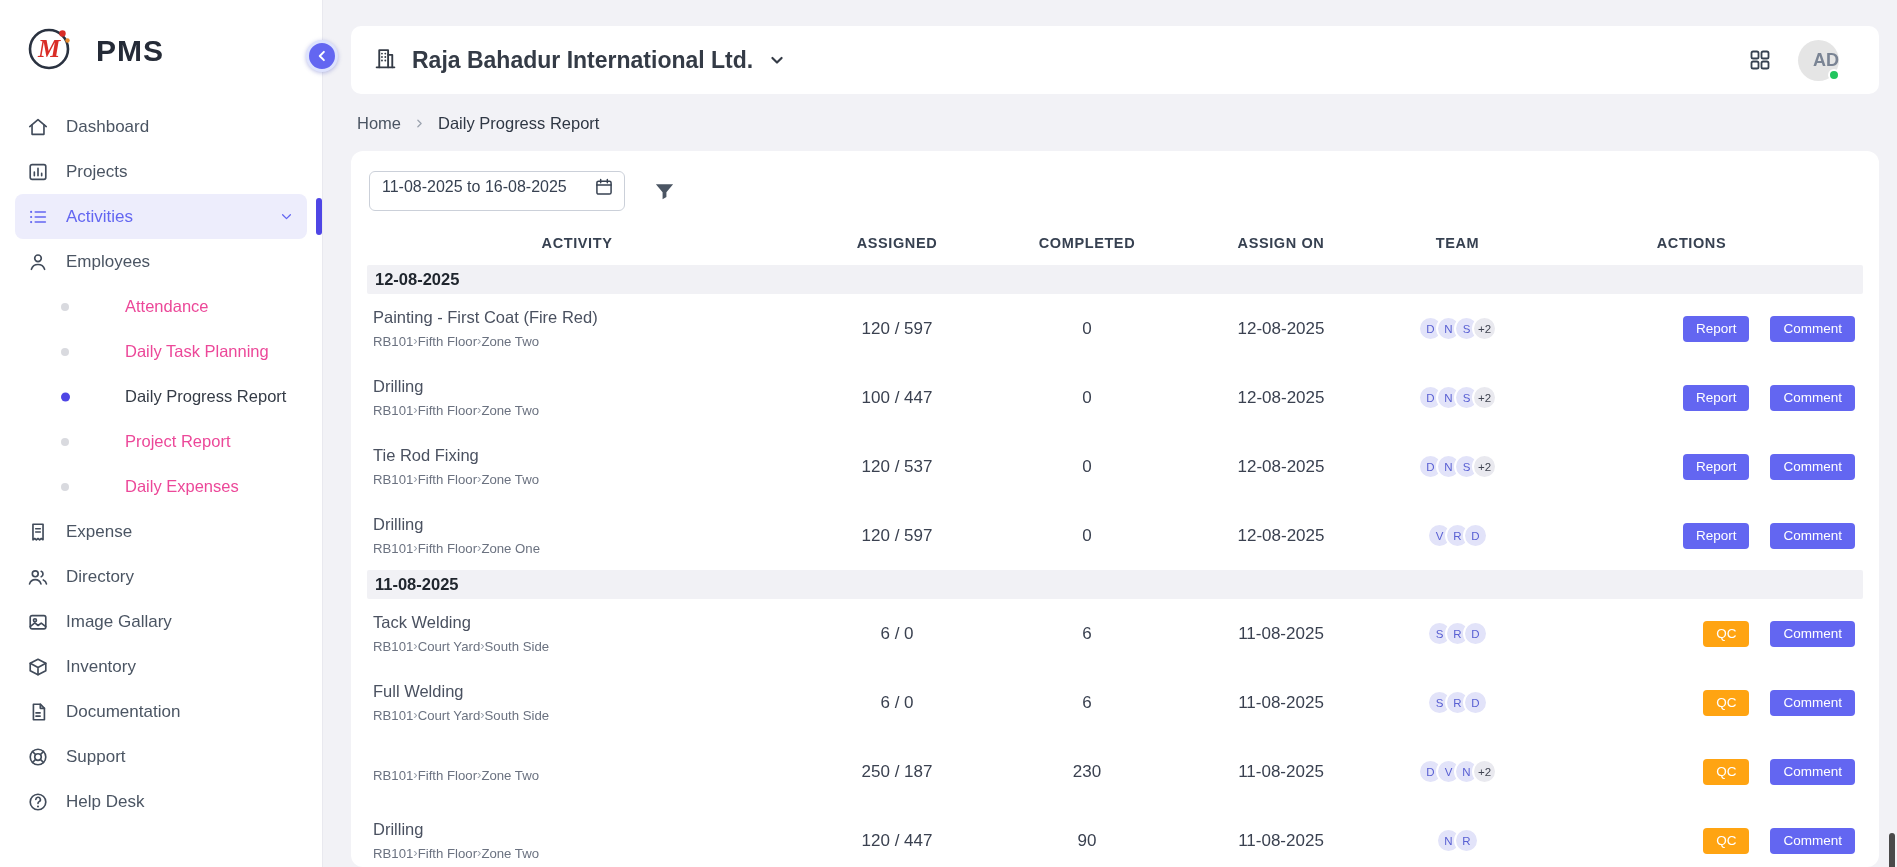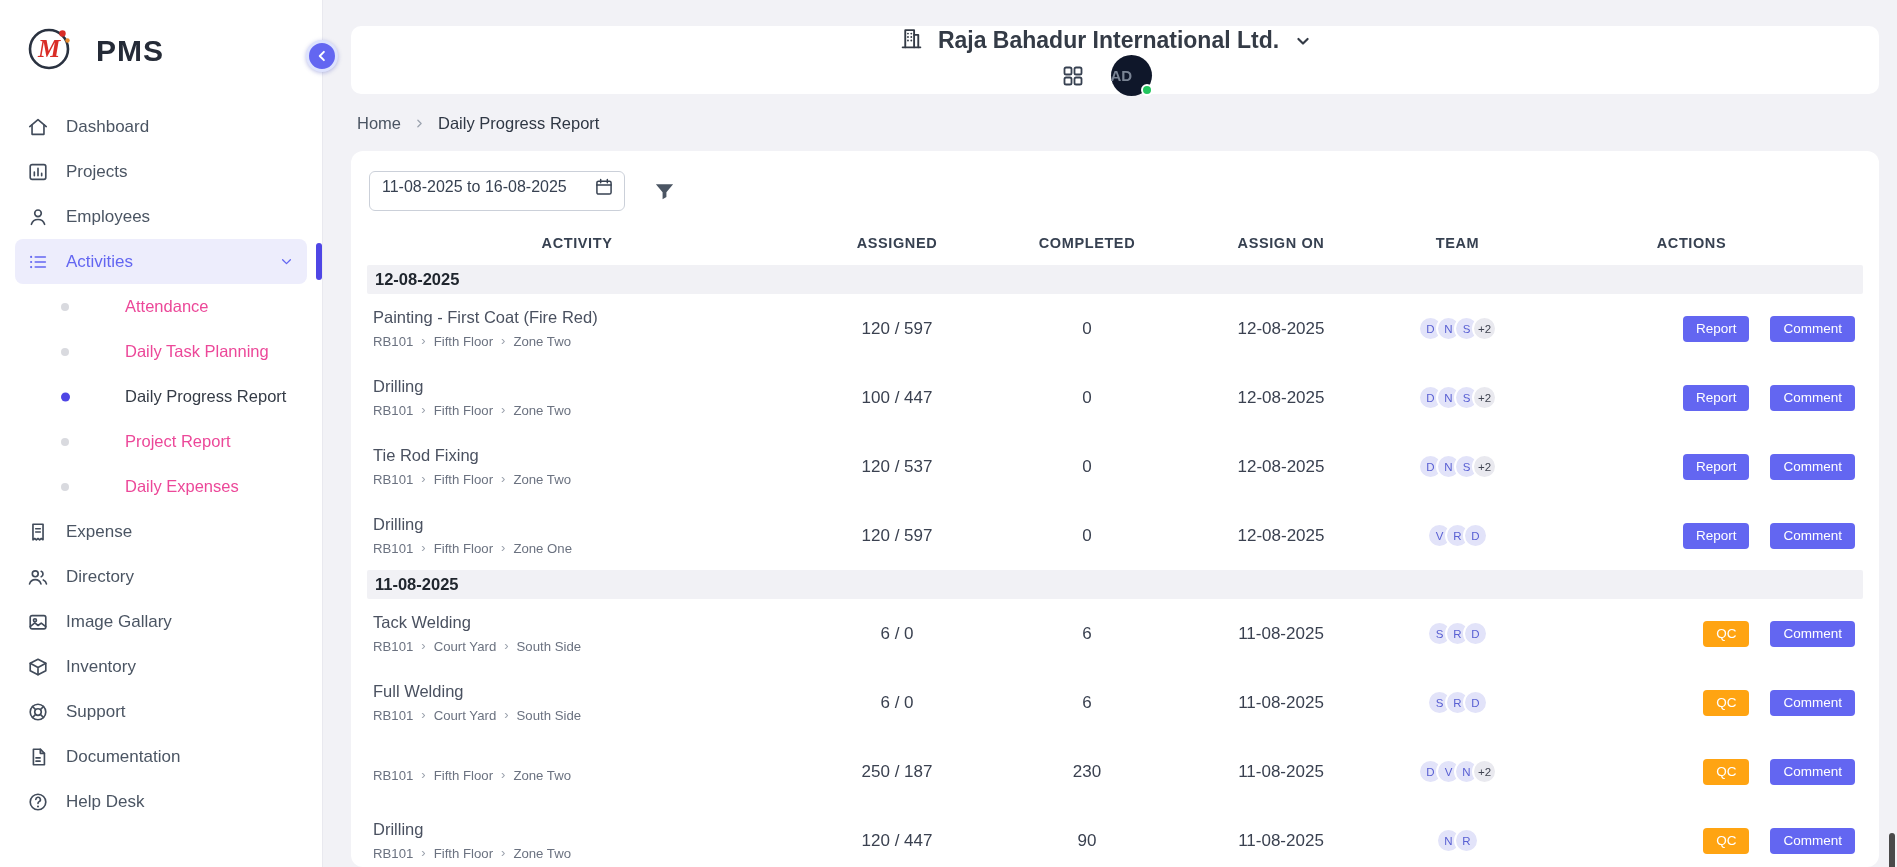--- a/index.html
+++ b/index.html
@@ -22,26 +22,26 @@
   .side-item.active .chev-end { color:var(--accent,#6366F1); }
   .sub-item { position:relative; display:flex; align-items:center; height:45px; padding-left:110px; font-size:16.5px; color:#ec4899; cursor:pointer; }
   .sub-item::before { content:""; position:absolute; left:46px; top:50%; transform:translateY(-50%); width:8px; height:8px; border-radius:50%; background:#D9DADF; }
   .sub-item.active::before { background:var(--accent_dark,#4F46E5); width:9px; height:9px; }
   .sub-item.active { color:#343B46; }
 
   .collapse-btn { position:absolute; left:306px; top:40px; width:32px; height:32px; border-radius:50%; background:var(--accent,#6366F1); border:3px solid #DEE3FD; color:#fff; display:flex; align-items:center; justify-content:center; cursor:pointer; z-index:5; box-shadow:0 1px 4px rgba(60,70,180,.35); }
 
   
   .main { flex:1; display:flex; flex-direction:column; height:100%; overflow:hidden; padding:26px 18px 0 28px; }
-  .topbar { background:#fff; border-radius:10px; height:68px; min-height:68px; display:flex; align-items:center; justify-content:space-between; padding:0 40px 0 22px;flex-direction:column; }
+  .topbar { background:#fff; border-radius:10px; height:68px; min-height:68px; display:flex; align-items:center; justify-content:space-between; padding:0 40px 0 22px; }
   .company { display:flex; align-items:center; gap:14px; cursor:pointer; color:#343B46; }
   .company-name { font-size:23px; font-weight:700; color:#343B46; }
   .topbar-right { display:flex; align-items:center; gap:26px; }
   .icon-btn { background:none; border:none; padding:0; display:flex; cursor:pointer; color:#374151; }
-  .avatar { position:relative; width:41px; height:41px; border-radius:50%; background:#0f172a; display:flex; align-items:center; justify-content:flex-start; font-weight:700; font-size:15px; color:#7A8494; cursor:pointer; }
+  .avatar { position:relative; width:41px; height:41px; border-radius:50%; background:#e5e5e5; display:flex; align-items:center; justify-content:flex-end; font-weight:700; font-size:18px; color:#7A8494; cursor:pointer; }
   .status-dot { position:absolute; right:-1px; bottom:0; width:12px; height:12px; border-radius:50%; background:var(--green,#22C55E); border:2px solid #fff; }
 
   .breadcrumb { display:flex; align-items:center; gap:12px; padding:20px 4px 18px 6px; font-size:16.5px; color:#4B5563; }
   .bc-home { cursor:pointer; }
   .bc-cur { color:#2F3744; }
   .bc-sep { display:flex; color:#9CA3AF; }
 
   .card { background:#fff; border-radius:12px; flex:1; padding:20px 16px 0 16px; display:flex; flex-direction:column; overflow:hidden; }
   .filter-row { display:flex; align-items:center; gap:28px; padding-left:2px; }
   .date-range { width:256px; height:40px; border:1px solid #CBD0D9; border-radius:6px; display:flex; align-items:center; justify-content:space-between; padding:0 10px 8px 12px; font-size:16px; color:#374151; background:#fff; cursor:pointer; }
@@ -50,21 +50,21 @@
 
   .table { margin-top:10px; display:flex; flex-direction:column; }
   .thead, .row { display:grid; grid-template-columns:420px 220px 160px 228px 125px 1fr; align-items:center; }
   .thead { height:44px; }
   .th { text-align:center; font-size:14.5px; font-weight:700; color:#374151; letter-spacing:.6px; }
   .group-row { background:#F1F1F5; height:29px; display:flex; align-items:center; padding:0 8px; font-size:16.5px; font-weight:700; color:#20262E; border-radius:2px; }
   .row { height:69px; }
   .cell.num { text-align:center; font-size:17px; color:#3A4150; }
   .act { padding-left:6px; }
   .act-name { font-size:16.5px; color:#4A5160; }
-  .act-path { margin-top:7px; display:flex; align-items:center; gap:8px; font-size:13.2px; color:#6B7280; }
+  .act-path { margin-top:7px; display:flex; align-items:center; font-size:13.2px; color:#6B7280; }
   .path-sep { color:#9AA1AC; font-size:13px; line-height:1; transform:translateY(-1px); }
   .team-cell { display:flex; align-items:center; justify-content:center; }
   .chip { width:25px; height:25px; border-radius:50%; background:var(--chip_bg,#E2E3F9); color:var(--chip_text,#585FD3); font-size:11.5px; font-weight:500; display:flex; align-items:center; justify-content:center; border:2px solid #fff; margin-left:-7px; }
   .chip:first-child { margin-left:0; }
   .chip.extra { background:#E9E9EF; color:#3F4350; }
   .actions-cell { display:flex; justify-content:flex-end; align-items:center; gap:9px; padding-right:8px; }
   .btn { height:26px; border:none; border-radius:4px; color:#fff; font-size:13.5px; padding:0 13px; cursor:pointer; font-family:inherit; }
   .btn.indigo { background:var(--accent,#6366F1);margin-left:12px; }
   .btn.qc { background:var(--qc,#FFA412); }
 
@@ -99,45 +99,45 @@
         </div>
         <div class="side-item">
           <span class="ic">
             <svg width="22" height="22" viewBox="0 0 24 24" fill="none" stroke="currentColor" stroke-width="1.8" stroke-linecap="round" stroke-linejoin="round">
               <rect x="3.5" y="4" width="17" height="16" rx="2"></rect>
               <path d="M8 16v-4M12 16V8M16 16v-2.5"></path>
             </svg>
           </span>
           <span class="lbl">Projects</span>
         </div>
-        <div class="side-item">
-          <span class="ic">
-            <svg width="22" height="22" viewBox="0 0 24 24" fill="none" stroke="currentColor" stroke-width="1.8" stroke-linecap="round" stroke-linejoin="round">
-              <circle cx="12" cy="8" r="3.6"></circle>
-              <path d="M4.8 20c1.2-4 4.3-5.3 7.2-5.3s6 1.3 7.2 5.3"></path>
-            </svg>
-          </span>
-          <span class="lbl">Employees</span>
-        </div>
         <div class="side-item active">
           <span class="ic">
             <svg width="22" height="22" viewBox="0 0 24 24" fill="none" stroke="currentColor" stroke-width="1.8" stroke-linecap="round" stroke-linejoin="round">
               <path d="M9 6.5h11M9 12h11M9 17.5h11"></path>
               <circle cx="4.5" cy="6.5" r="1.2" fill="currentColor" stroke="none"></circle>
               <circle cx="4.5" cy="12" r="1.2" fill="currentColor" stroke="none"></circle>
               <circle cx="4.5" cy="17.5" r="1.2" fill="currentColor" stroke="none"></circle>
             </svg>
           </span>
           <span class="lbl">Activities</span>
           <span class="chev-end">
             <svg width="17" height="17" viewBox="0 0 24 24" fill="none" stroke="currentColor" stroke-width="1.8" stroke-linecap="round" stroke-linejoin="round">
               <path d="M6.5 9.5 12 15l5.5-5.5"></path>
             </svg>
           </span>
         </div>
+        <div class="side-item">
+          <span class="ic">
+            <svg width="22" height="22" viewBox="0 0 24 24" fill="none" stroke="currentColor" stroke-width="1.8" stroke-linecap="round" stroke-linejoin="round">
+              <circle cx="12" cy="8" r="3.6"></circle>
+              <path d="M4.8 20c1.2-4 4.3-5.3 7.2-5.3s6 1.3 7.2 5.3"></path>
+            </svg>
+          </span>
+          <span class="lbl">Employees</span>
+        </div>
         <div class="sub-item">
           <span>Attendance</span>
         </div>
         <div class="sub-item">
           <span>Daily Task Planning</span>
         </div>
         <div class="sub-item active">
           <span>Daily Progress Report</span>
         </div>
         <div class="sub-item">
@@ -181,36 +181,36 @@
             <svg width="22" height="22" viewBox="0 0 24 24" fill="none" stroke="currentColor" stroke-width="1.8" stroke-linecap="round" stroke-linejoin="round">
               <path d="M12 3.5 20.5 8v8L12 20.5 3.5 16V8z"></path>
               <path d="M3.5 8 12 12.5 20.5 8M12 12.5v8"></path>
             </svg>
           </span>
           <span class="lbl">Inventory</span>
         </div>
         <div class="side-item">
           <span class="ic">
             <svg width="22" height="22" viewBox="0 0 24 24" fill="none" stroke="currentColor" stroke-width="1.8" stroke-linecap="round" stroke-linejoin="round">
+              <path d="M7 3.5h7.5L19 8v12.5H7z"></path>
+              <path d="M14.5 3.5v4.5H19"></path>
+              <path d="M9.8 13h4.5M9.8 16.5h4.5"></path>
+            </svg>
+          </span>
+          <span class="lbl">Documentation</span>
+        </div>
+        <div class="side-item">
+          <span class="ic">
+            <svg width="22" height="22" viewBox="0 0 24 24" fill="none" stroke="currentColor" stroke-width="1.8" stroke-linecap="round" stroke-linejoin="round">
               <circle cx="12" cy="12" r="8.5"></circle>
               <circle cx="12" cy="12" r="3.6"></circle>
               <path d="M6 6l3.4 3.4M18 6l-3.4 3.4M6 18l3.4-3.4M18 18l-3.4-3.4"></path>
             </svg>
           </span>
           <span class="lbl">Support</span>
-        </div>
-        <div class="side-item">
-          <span class="ic">
-            <svg width="22" height="22" viewBox="0 0 24 24" fill="none" stroke="currentColor" stroke-width="1.8" stroke-linecap="round" stroke-linejoin="round">
-              <path d="M7 3.5h7.5L19 8v12.5H7z"></path>
-              <path d="M14.5 3.5v4.5H19"></path>
-              <path d="M9.8 13h4.5M9.8 16.5h4.5"></path>
-            </svg>
-          </span>
-          <span class="lbl">Documentation</span>
         </div>
         <div class="side-item">
           <span class="ic">
             <svg width="22" height="22" viewBox="0 0 24 24" fill="none" stroke="currentColor" stroke-width="1.8" stroke-linecap="round" stroke-linejoin="round">
               <circle cx="12" cy="12" r="8.5"></circle>
               <path d="M9.6 9.3a2.5 2.5 0 1 1 3.6 2.3c-.9.5-1.2 1-1.2 2"></path>
               <circle cx="12" cy="16.8" r="1.1" fill="currentColor" stroke="none"></circle>
             </svg>
           </span>
           <span class="lbl">Help Desk</span>

